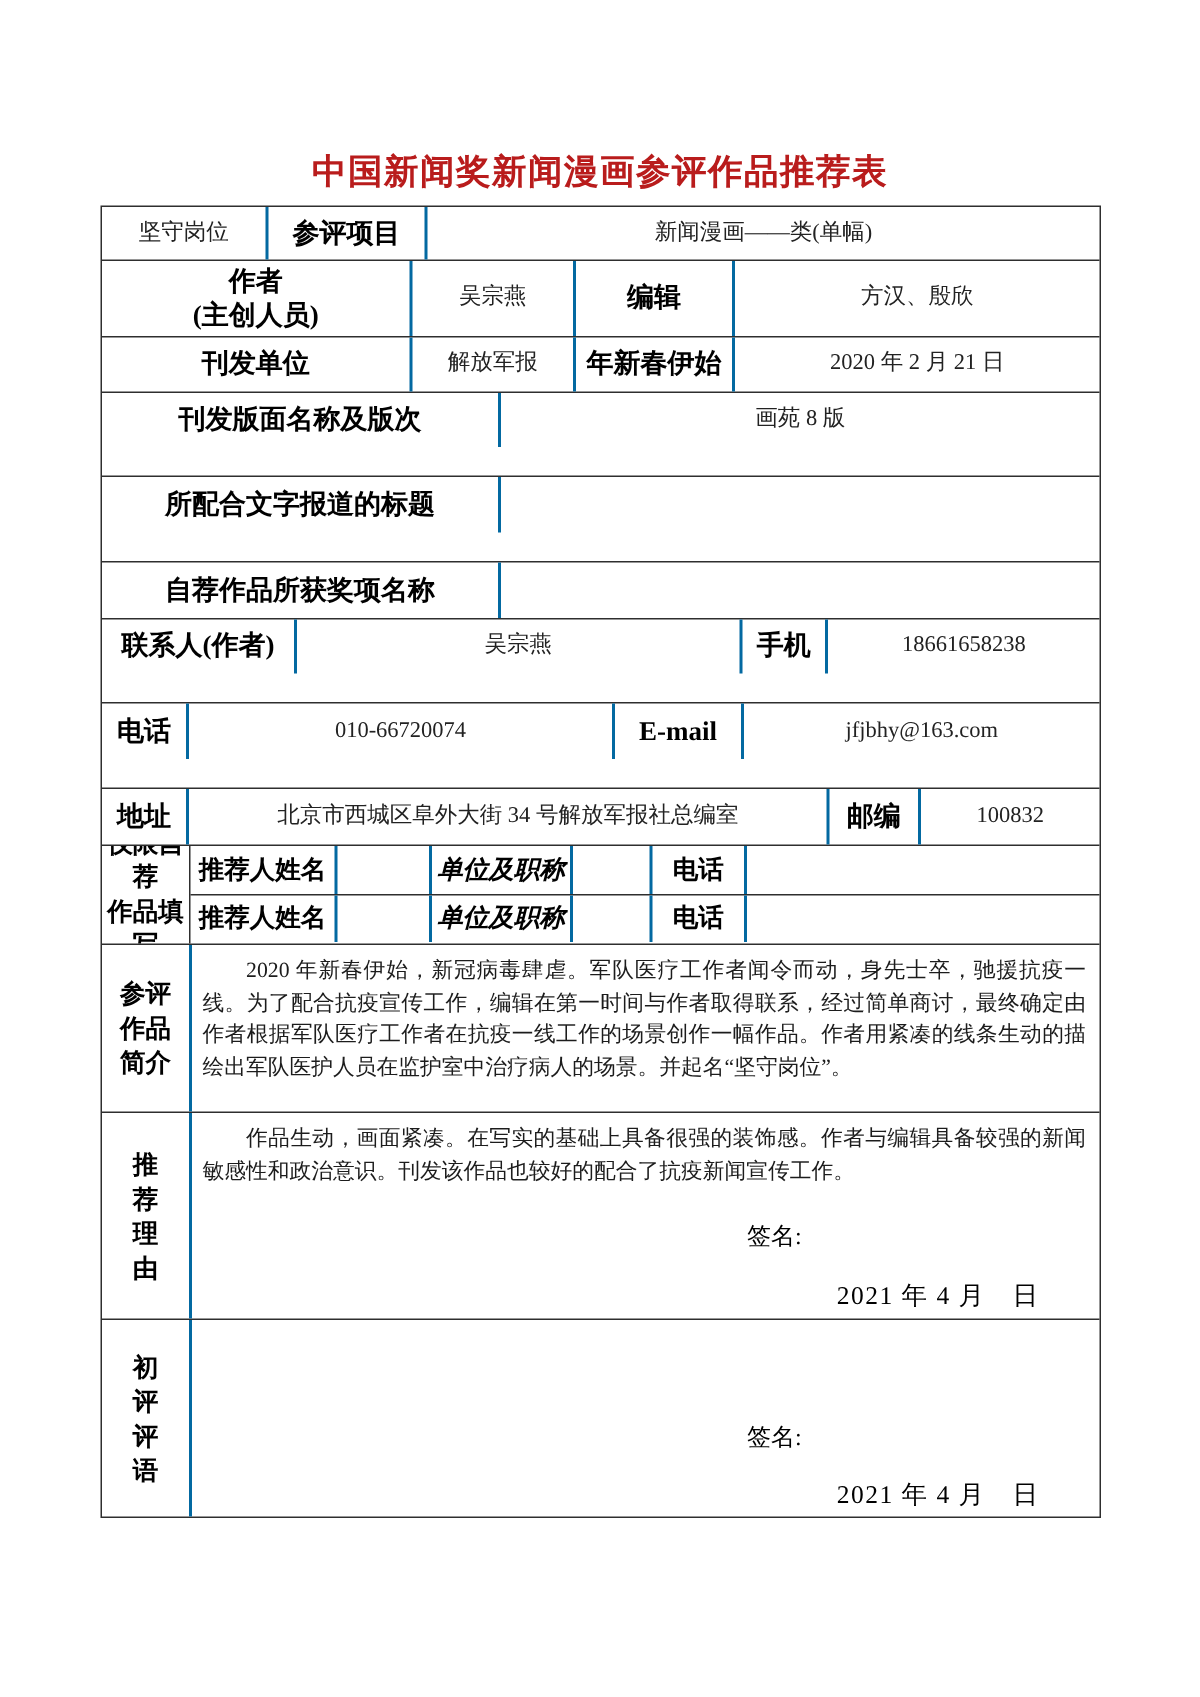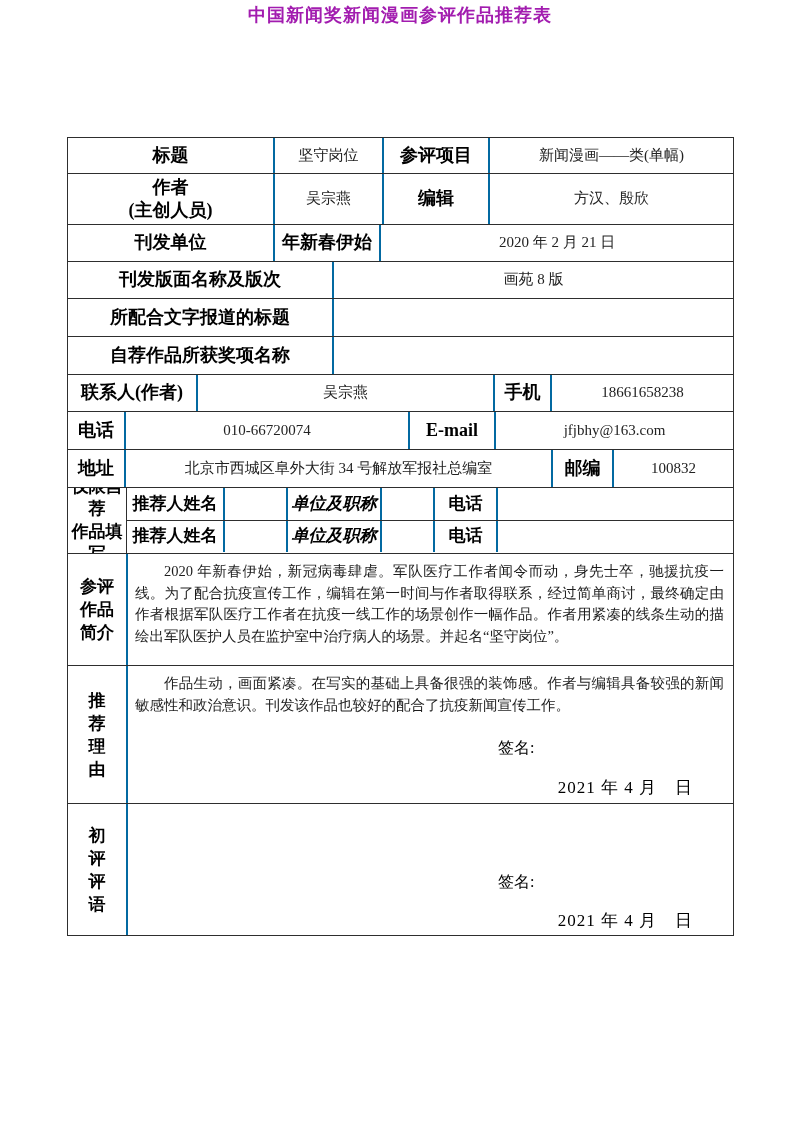--- a/index.html
+++ b/index.html
@@ -3,22 +3,22 @@
 <meta charset="utf-8">
 <style>
   * { margin:0; padding:0; box-sizing:border-box; }
   html,body { background:#ffffff; }
   body {
     width:800px; height:1131px; position:relative; overflow:hidden;
     font-family:"Liberation Serif","DejaVu Serif",serif;
     color:#111;
   }
   .doc-title {
-    text-align:center;
-    font-size:18px; font-weight:bold; line-height:30px; letter-spacing:1px; color:#a21caf;
+    margin-top:100px; text-align:center;
+    font-size:23px; font-weight:bold; line-height:30px; letter-spacing:1px; color:#b91c1c;
   }
   .form-table {
     position:absolute; left:67px; top:137px; width:667px;
     border:1px solid #2e2e2e;
   }
   .row { display:flex; border-top:1px solid #2e2e2e; }
   .row:first-child { border-top:none; }
   .cell { border-left:2px solid #0369a1; overflow:hidden; position:relative; }
   .cell:first-child { border-left:none; }
   .lbl {
@@ -36,21 +36,21 @@
   .wA{flex:0 0 205px;} .wB{flex:0 0 109px;} .wC{flex:0 0 106px;}
   .wD{flex:0 0 264px;}
   .wE{flex:0 0 128px;} .wF{flex:0 0 297px;} .wG{flex:0 0 57px;}
   .wH{flex:0 0 56px;}  .wI{flex:0 0 284px;} .wJ{flex:0 0 86px;}
   .wK{flex:0 0 427px;} .wL{flex:0 0 61px;}
   .wS{flex:0 0 58px;}
   .wR1{flex:0 0 96px;} .wR2{flex:0 0 63px;} .wR3{flex:0 0 94px;font-style:italic;}
   .wR4{flex:0 0 53px;} .wR5{flex:0 0 63px;}
   .grow{flex:1 1 auto;}
   
-  .h35{height:35px;} .h51{height:51px;} .h37{height:37px;} .h38{height:38px;}
+  .h35{height:35px;} .h51{height:51px;} .h37{height:37px;} .h38{height:38px;margin-top:19px;}
   .h112{height:112px;} .h95{height:95px;} .h138{height:138px;} .h132{height:132px;}
   .subrow{display:flex; height:32px;}
   .subrow + .subrow{border-top:1px solid #2e2e2e;}
   .recblock{display:flex;}
   .rec-right{flex:1 1 auto; border-left:1px solid #2e2e2e;}
   .rec-right .cell:first-child{border-left:none;}
   .para {
     font-size:14.5px; line-height:21.5px; color:#1c1c1c;
     text-align:justify; text-indent:2em; padding:7px 9px 0 7px;
   }
@@ -62,36 +62,36 @@
   .sign-date  { position:absolute; right:40px; font-size:17px; color:#000; letter-spacing:1px; }
 </style>
 </head>
 <body>
 
 <h1 class="doc-title">中国新闻奖新闻漫画参评作品推荐表</h1>
 
 <div class="form-table">
 
   <div class="row h35">
-    <div class="cell lbl wA">标题</div>
     <div class="cell val wB">坚守岗位</div>
     <div class="cell lbl wC">参评项目</div>
     <div class="cell val grow">新闻漫画——类(单幅)</div>
   </div>
 
   <div class="row h51">
     <div class="cell lbl wA">作者
 (主创人员)</div>
     <div class="cell val wB">吴宗燕</div>
     <div class="cell lbl wC">编辑</div>
     <div class="cell val grow">方汉、殷欣</div>
   </div>
 
   <div class="row h37">
     <div class="cell lbl wA">刊发单位</div>
+    <div class="cell val wB">解放军报</div>
     <div class="cell lbl wC">年新春伊始</div>
     <div class="cell val grow">2020 年 2 月 21 日</div>
   </div>
 
   <div class="row h37">
     <div class="cell lbl wD">刊发版面名称及版次</div>
     <div class="cell val grow">画苑 8 版</div>
   </div>
 
   <div class="row h38">

